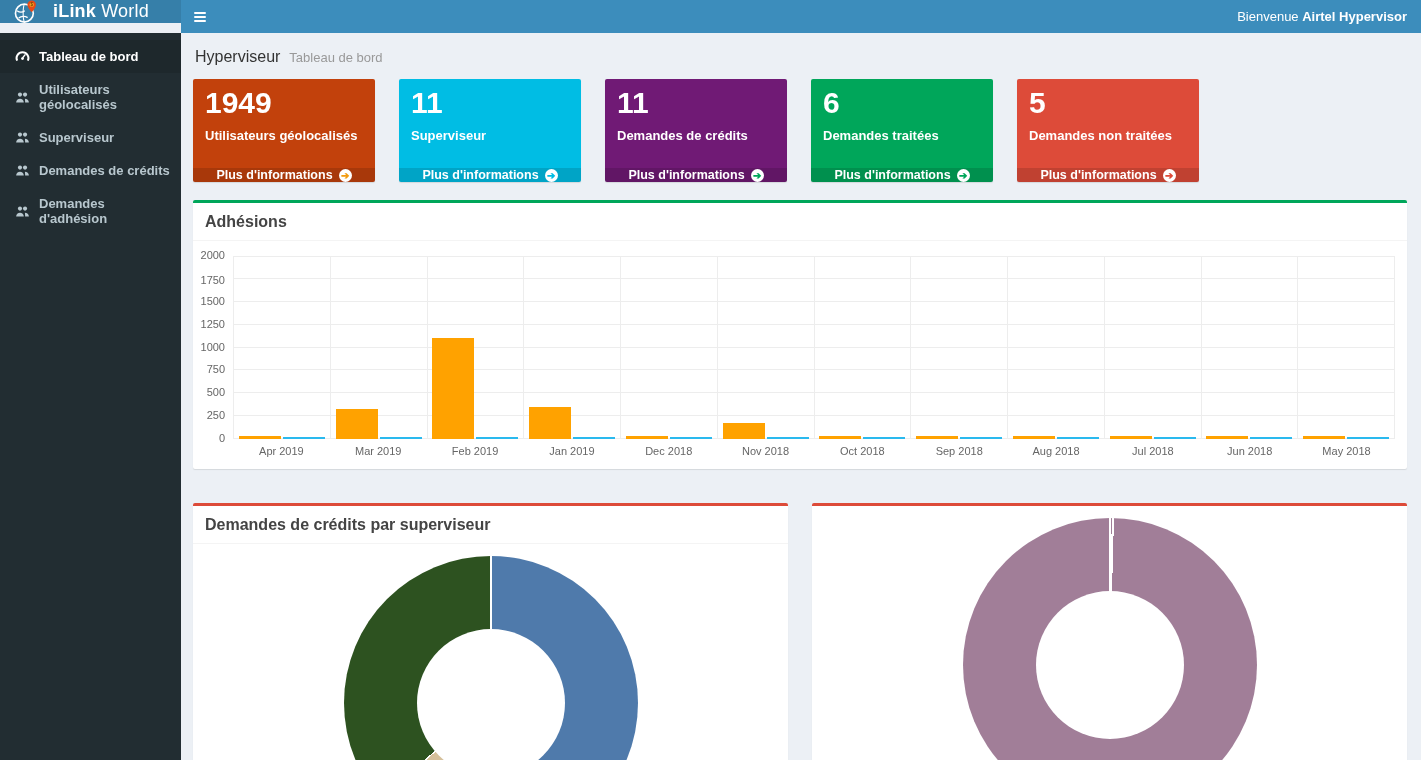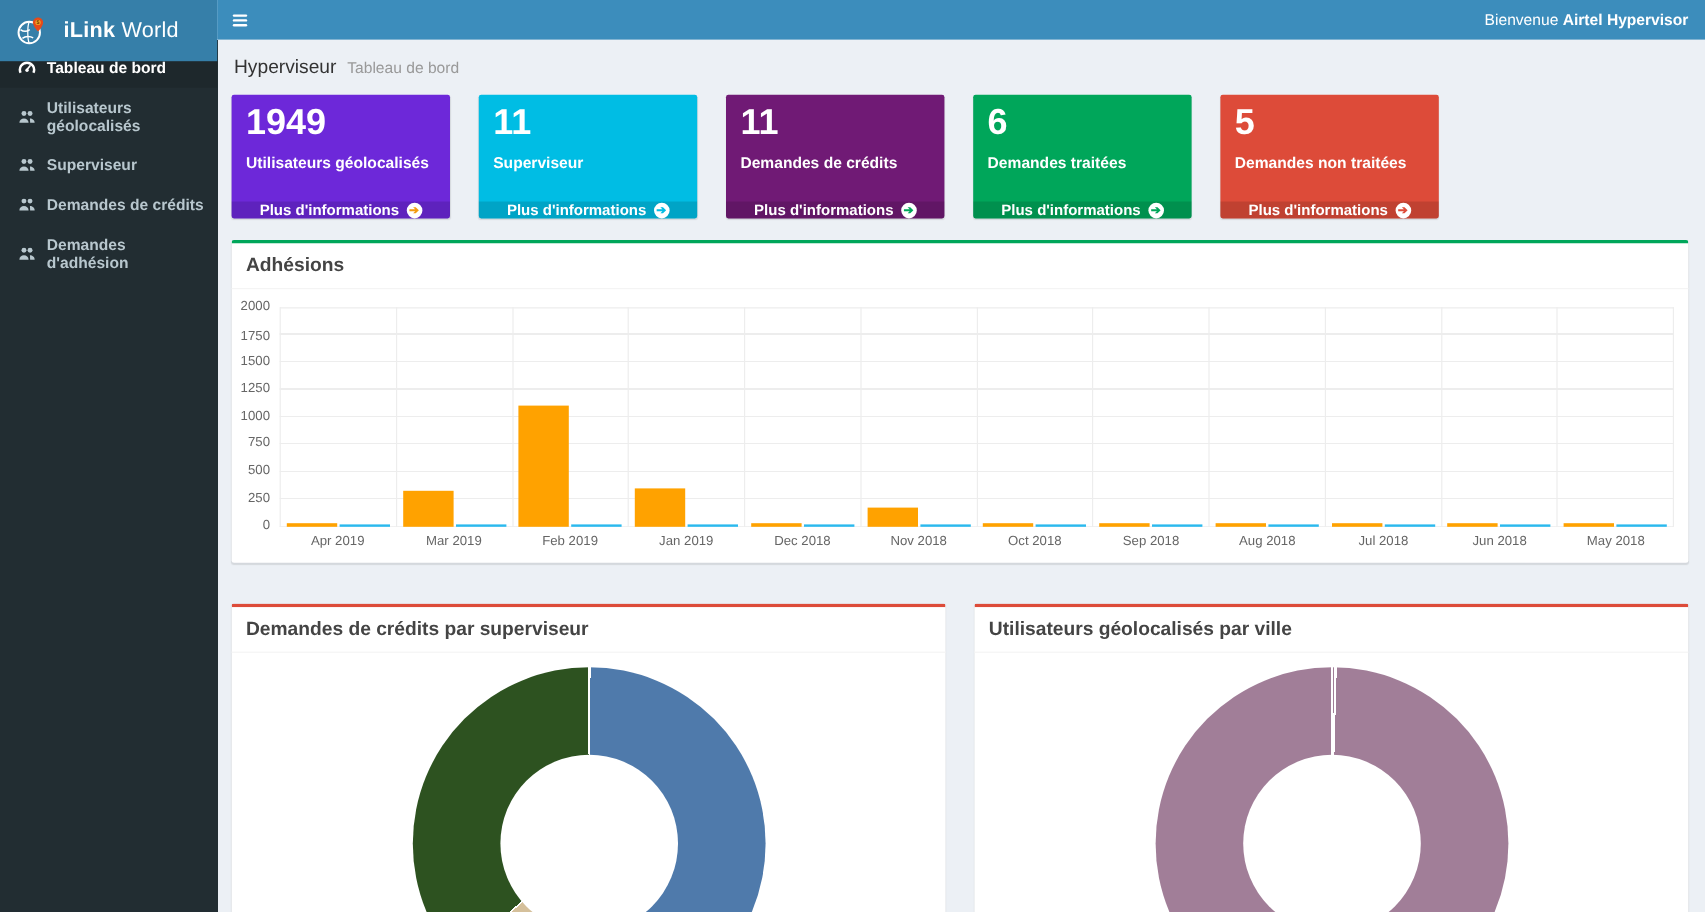--- a/index.html
+++ b/index.html
@@ -4,21 +4,21 @@
 <style>
   * { box-sizing: border-box; margin: 0; padding: 0; }
   html, body {
     width: 1421px; height: 760px; overflow: hidden;
     font-family: "Liberation Sans", sans-serif;
     background: #ecf0f5;
   }
   
   .header { position: fixed; top: 0; left: 0; width: 1421px; height: 33px; display: flex; z-index: 50; }
   .logo {
-    width: 181px; height: 51px; background: #367fa9; color: #fff;
+    width: 181px; height: 23px; background: #367fa9; color: #fff;
     display: flex; align-items: center; padding-left: 13px; gap: 14px; cursor: pointer;
   }
   .logo-text { font-size: 18px; letter-spacing: .2px; }
   .logo-text b { font-weight: 700; }
   .navbar { flex: 1; background: #3c8dbc; display: flex; align-items: center; color: #fff; }
   .hamburger { width: 38px; height: 33px; display: flex; flex-direction: column; align-items: center; justify-content: center; gap: 2px; cursor: pointer; }
   .hamburger span { display: block; width: 12px; height: 2px; background: #fff; border-radius: 1px; }
   .welcome { margin-left: auto; padding-right: 14px; font-size: 13px; }
   .welcome b { font-weight: 700; }
   
@@ -163,21 +163,21 @@
   </div>
 </div>
 
 <div class="main" style="margin-top:33px;">
   <div class="page-head">
     <h1>Hyperviseur</h1>
     <span class="subtitle">Tableau de bord</span>
   </div>
 
   <div class="stat-row">
-    <div class="small-box" style="background: #6d28d9;">
+    <div class="small-box" style="background: #c2410c;">
       <div class="sb-body">
         <div class="sb-value">1949</div>
         <div class="sb-label">Utilisateurs géolocalisés</div>
       </div>
       <div class="sb-footer">
         <span>Plus d'informations</span>
         <span class="arrow-circle" style="color: rgb(243, 156, 18);">➔</span>
       </div>
     </div>
     <div class="small-box" style="background: rgb(0, 189, 228);">
@@ -306,19 +306,18 @@
   </div>
 
   <div class="donut-row">
     <div class="box donut-box" style="border-top: 3px solid rgb(221, 75, 57);">
       <div class="box-header">Demandes de crédits par superviseur</div>
       <div class="donut-body">
         <div class="donut" style="background: conic-gradient(rgb(255, 255, 255) 0deg, rgb(255, 255, 255) 0.45deg, rgb(79, 122, 171) 0.45deg, rgb(79, 122, 171) 163.186deg, rgb(255, 255, 255) 163.186deg, rgb(255, 255, 255) 163.636deg, rgb(255, 255, 255) 163.636deg, rgb(255, 255, 255) 164.086deg, rgb(213, 192, 155) 164.086deg, rgb(213, 192, 155) 228.641deg, rgb(255, 255, 255) 228.641deg, rgb(255, 255, 255) 229.091deg, rgb(255, 255, 255) 229.091deg, rgb(255, 255, 255) 229.541deg, rgb(45, 82, 32) 229.541deg, rgb(45, 82, 32) 359.55deg, rgb(255, 255, 255) 359.55deg, rgb(255, 255, 255) 360deg);"></div>
       </div>
     </div>
     <div class="box donut-box" style="border-top: 3px solid rgb(221, 75, 57);">
-      <div class="box-header">Utilisateurs géolocalisés par ville</div>
       <div class="donut-body">
         <div class="donut" style="background: conic-gradient(rgb(255, 255, 255) 0deg, rgb(255, 255, 255) 0.45deg, rgb(161, 126, 152) 0.45deg, rgb(161, 126, 152) 0.658261deg, rgb(255, 255, 255) 0.658261deg, rgb(255, 255, 255) 1.10826deg, rgb(255, 255, 255) 1.10826deg, rgb(255, 255, 255) 1.55826deg, rgb(161, 126, 152) 1.55826deg, rgb(161, 126, 152) 359.55deg, rgb(255, 255, 255) 359.55deg, rgb(255, 255, 255) 360deg);"></div>
       </div>
     </div>
   </div>
 </div>
 
 </body></html>

